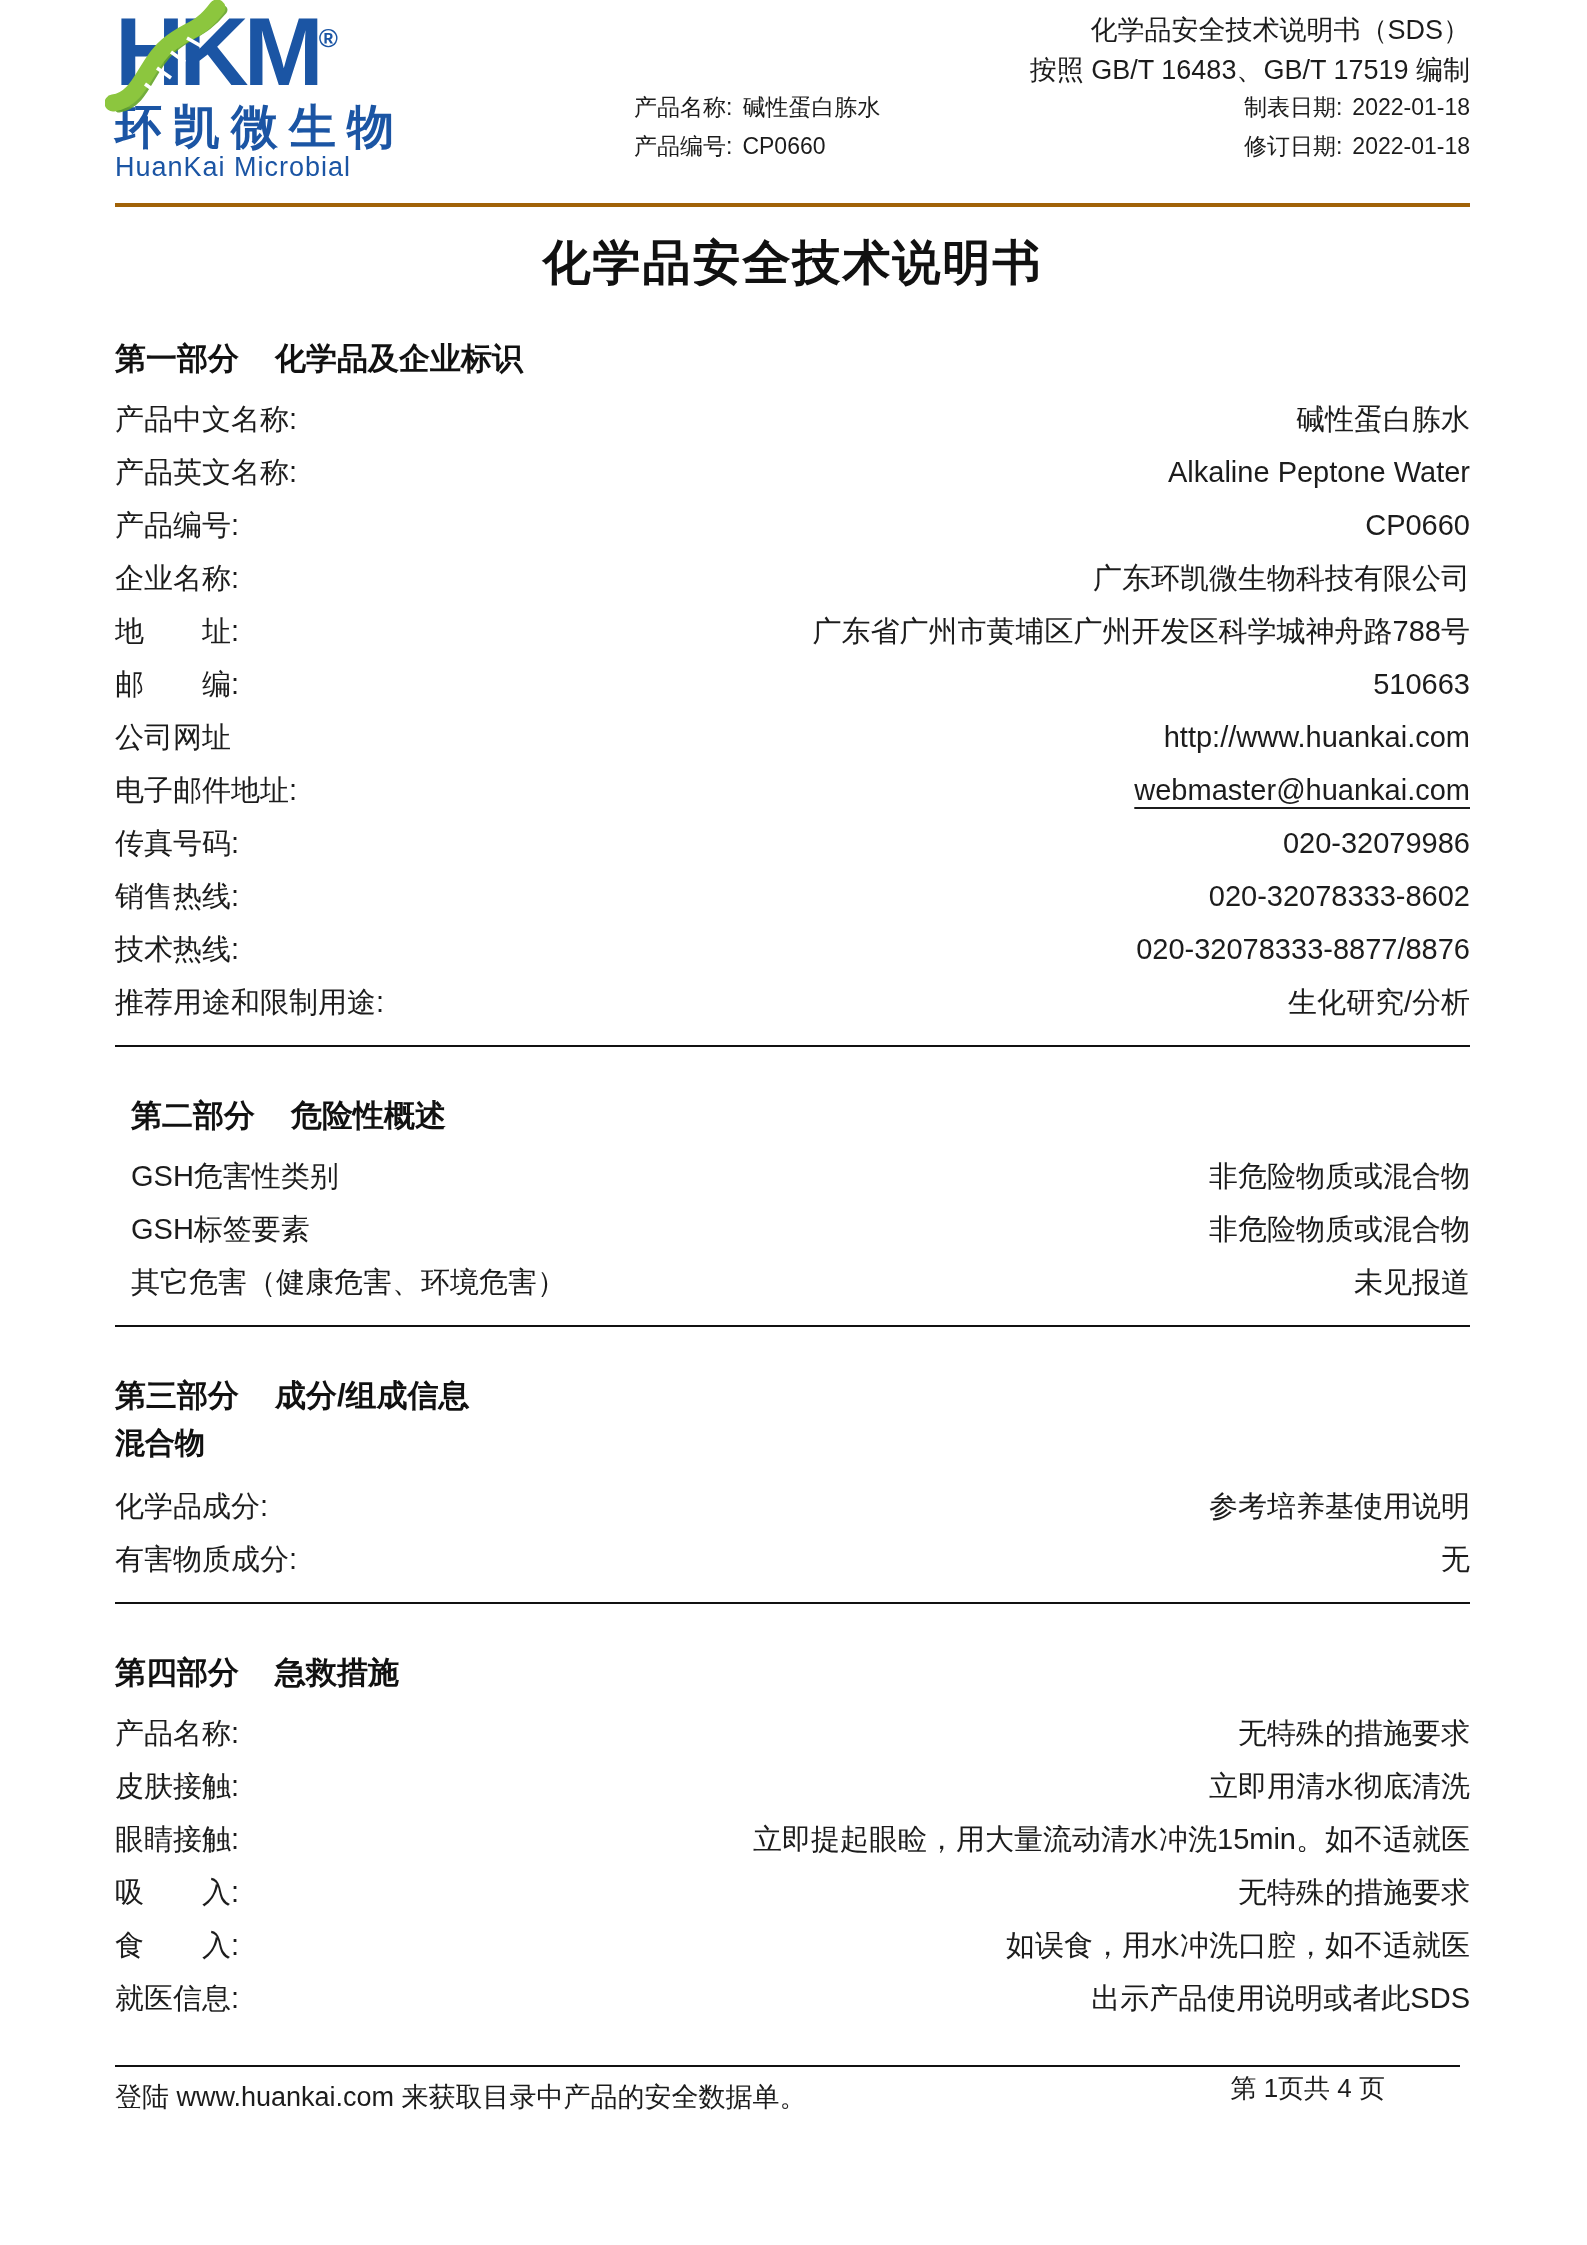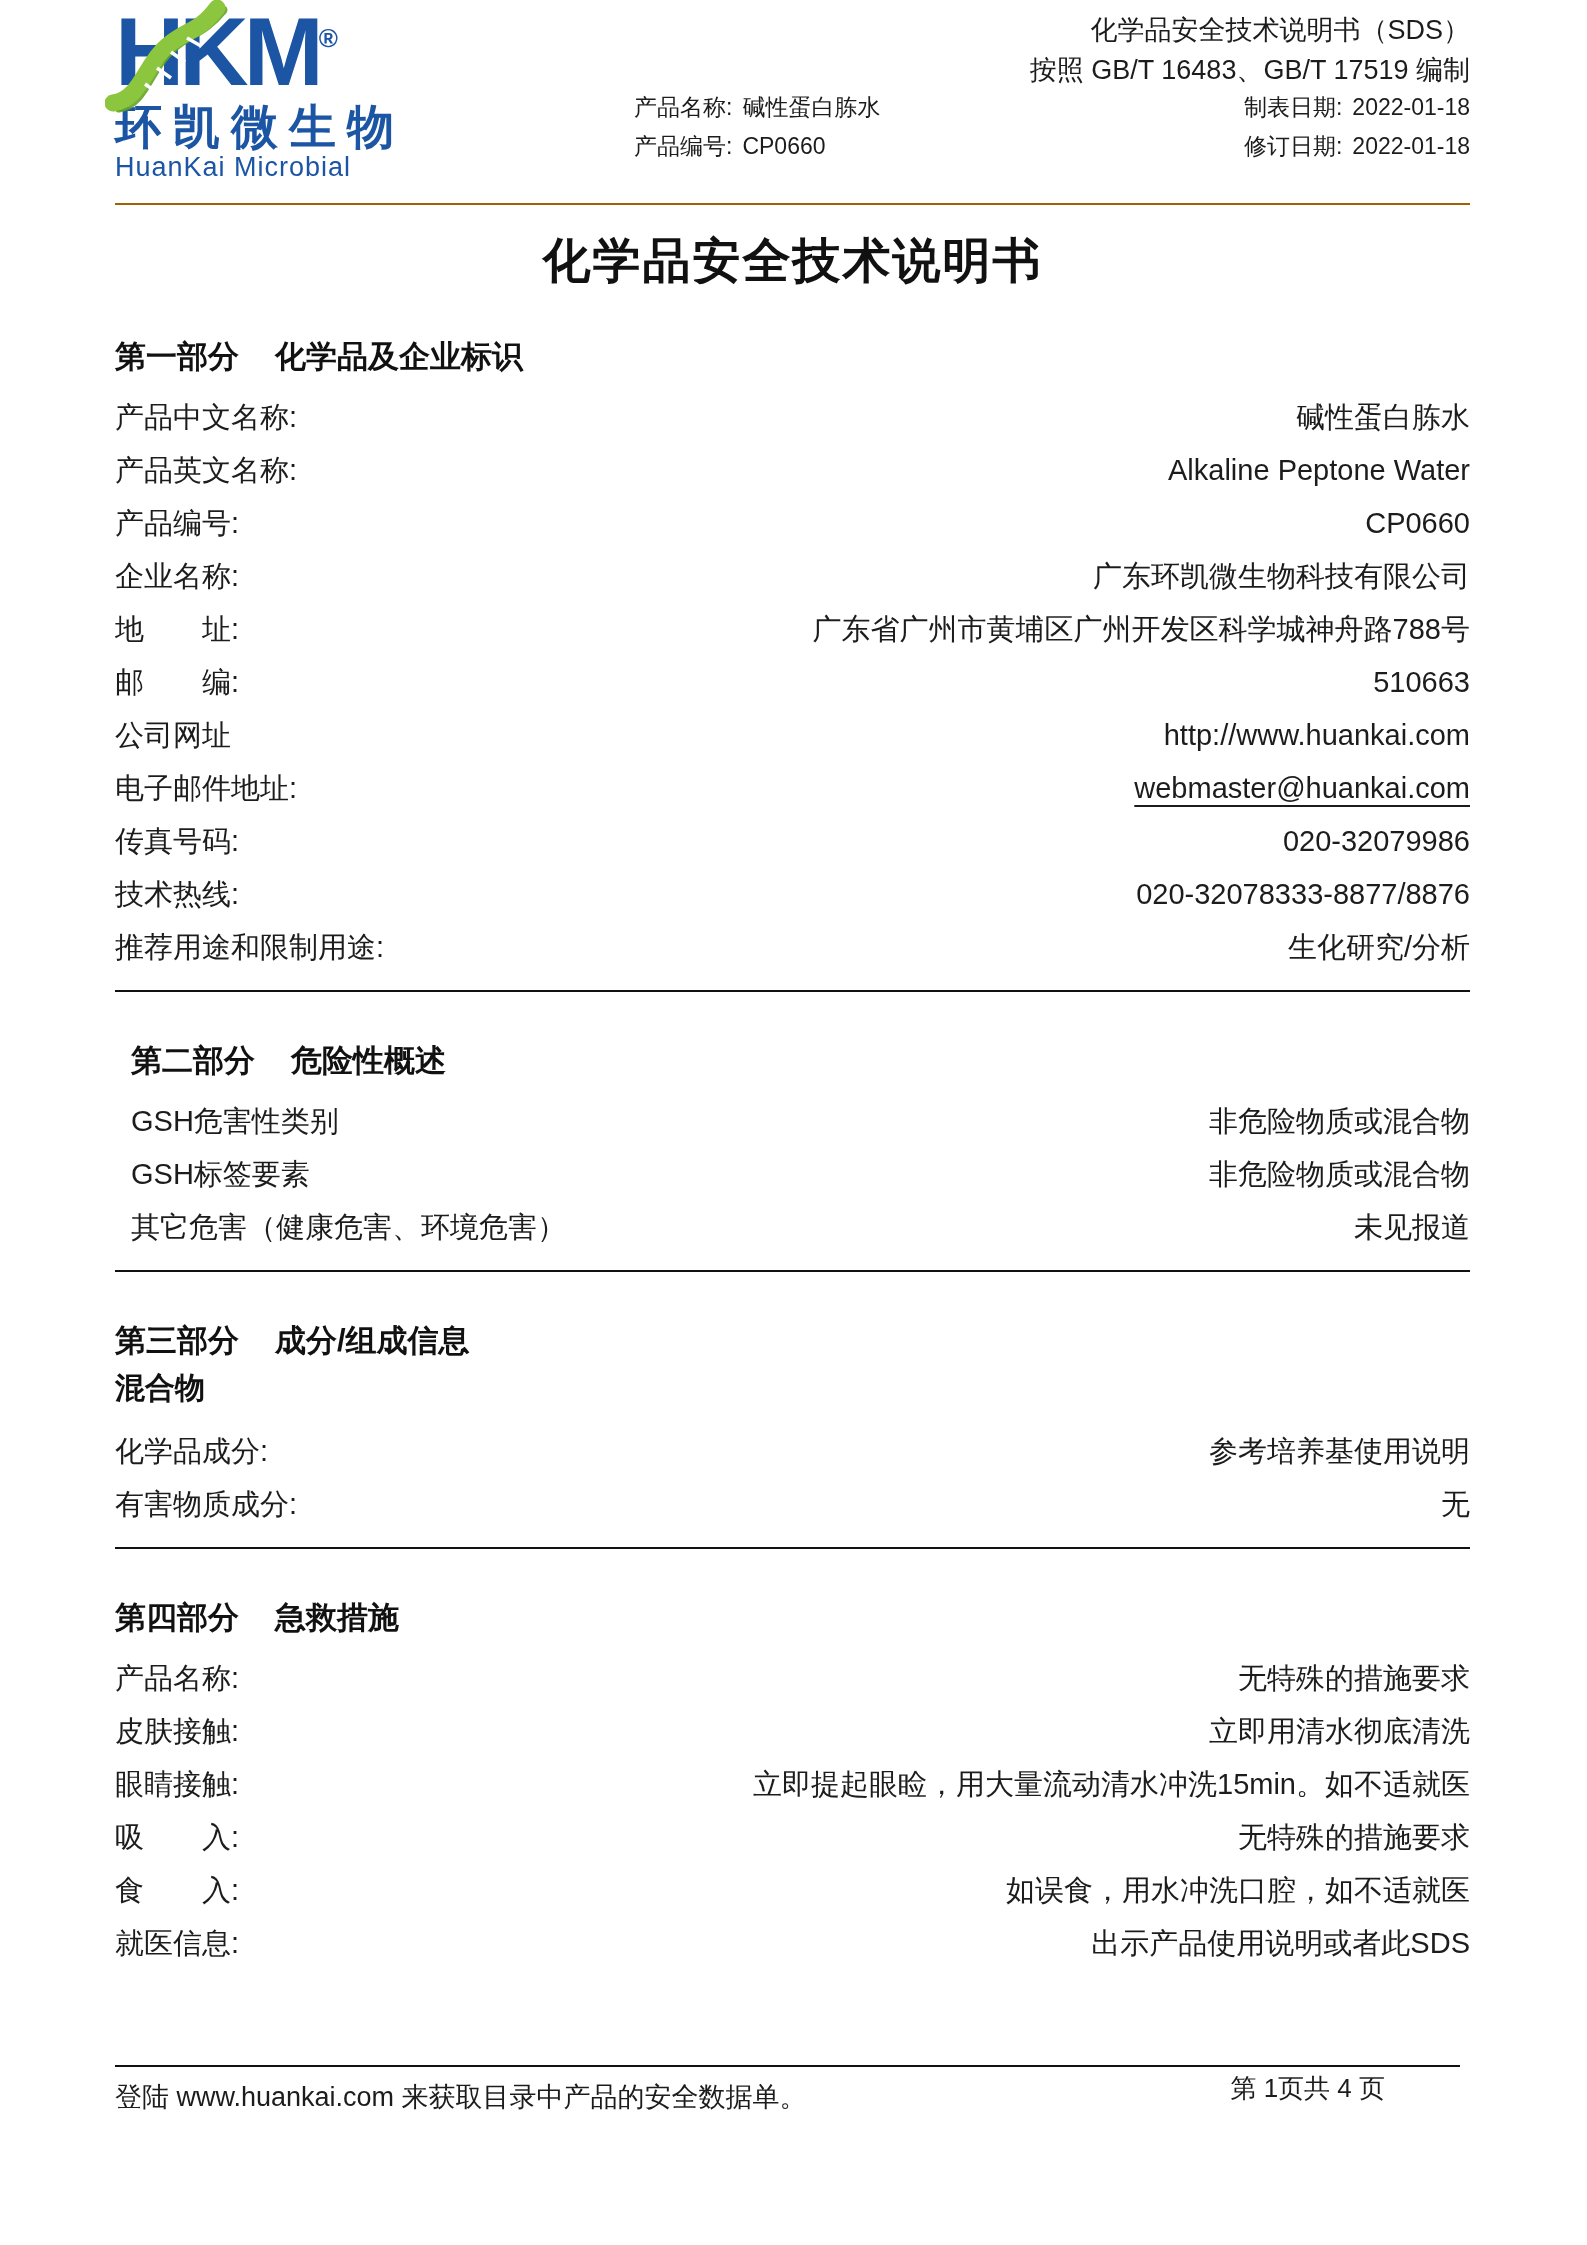--- a/index.html
+++ b/index.html
@@ -8,21 +8,21 @@
     width:1587px;height:2245px;
     background:#ffffff;
     font-family:"Liberation Sans","DejaVu Sans",sans-serif;
     color:#1c1c1c;
     overflow:hidden;
     margin:0 auto;
   }
   .content{position:absolute;left:115px;top:0;width:1355px;}
 
   
-  .header{position:relative;height:203px;border-bottom:2px solid #a16207;}
+  .header{position:relative;height:203px;border-bottom:4px solid #a16207;}
   .logo{position:absolute;left:0;top:4px;width:320px;}
   .logo-mark{position:relative;line-height:1;}
   .hkm{
     font-size:96px;font-weight:900;letter-spacing:-5px;
     color:var(--logo-blue);line-height:1;
   }
   .reg{font-size:26px;font-weight:700;color:var(--logo-blue);vertical-align:38px;letter-spacing:0;}
   .helix{position:absolute;left:-10px;top:-4px;pointer-events:none;}
   .logo-cn{
     margin-top:2px;font-size:47px;font-weight:600;letter-spacing:11px;
@@ -146,20 +146,24 @@
             </div>
             <div class="row">
               <span class="label">电子邮件地址:</span>
               <span class="value underline">webmaster@huankai.com</span>
             </div>
             <div class="row">
               <span class="label">传真号码:</span>
               <span class="value">020-32079986</span>
             </div>
             <div class="row">
+              <span class="label">销售热线:</span>
+              <span class="value">020-32078333-8602</span>
+            </div>
+            <div class="row">
               <span class="label">技术热线:</span>
               <span class="value">020-32078333-8877/8876</span>
             </div>
             <div class="row">
               <span class="label">推荐用途和限制用途:</span>
               <span class="value">生化研究/分析</span>
             </div>
           </div>
         </section>
         <section class="section ruled indent">

